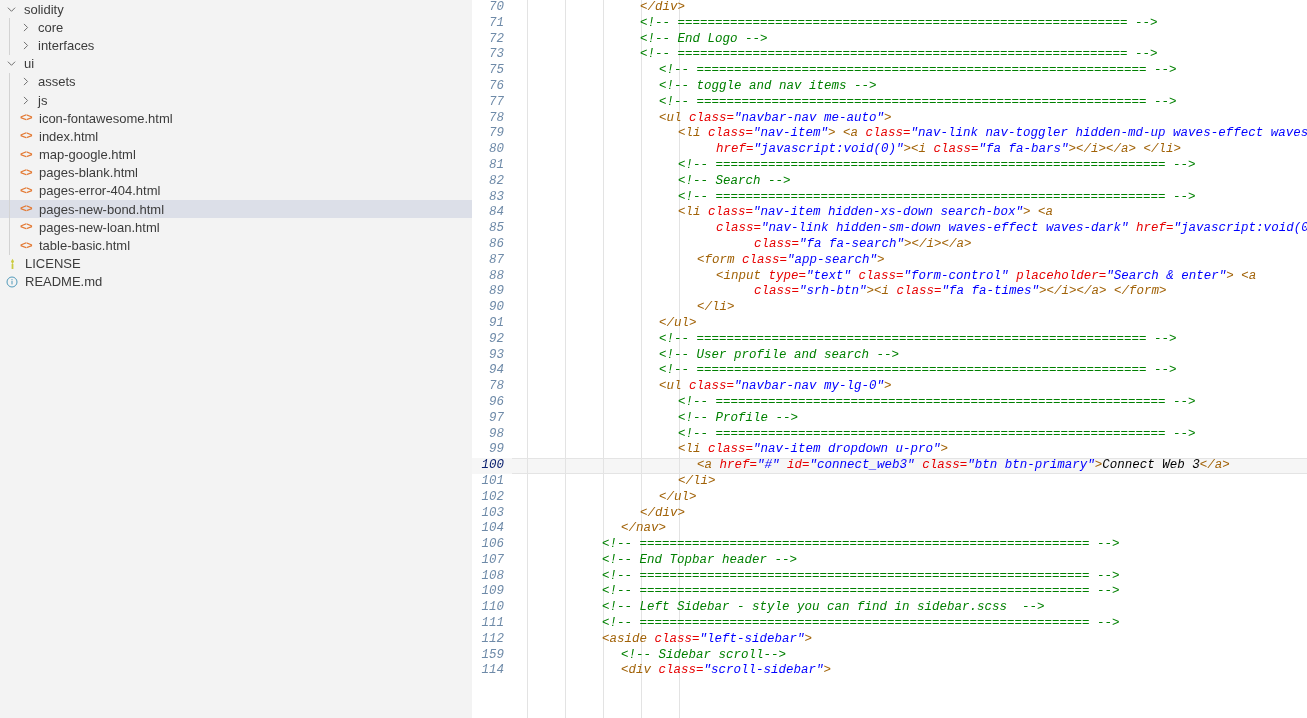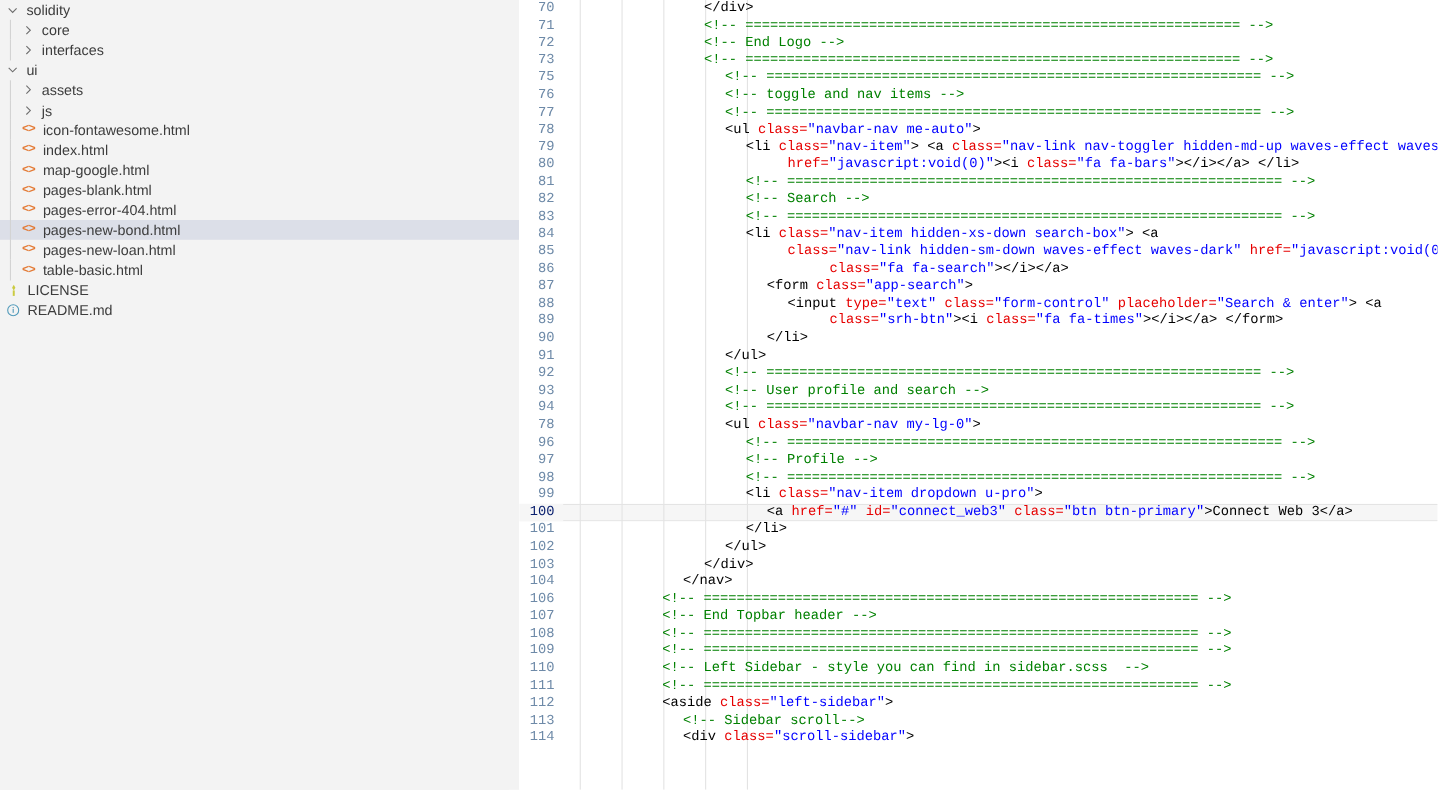--- a/index.html
+++ b/index.html
@@ -44,21 +44,21 @@
     width:16px;flex:0 0 16px;display:flex;align-items:center;justify-content:center;
     margin-right:5px;
   }
   .ficon-html{color:#e37933;font-size:11px;font-family:"Liberation Mono",monospace;font-weight:700;letter-spacing:-0.5px;}
   .ficon-license{color:#cbcb41;font-size:12px;}
   .ficon-md{color:#519aba;font-size:12px;}
   .tree-label{color:#3c3c3c;}
 
   
   #editor{
-    flex:1 1 auto;height:718px;position:relative;background:#ffffff;overflow:hidden;
+    flex:1 1 auto;height:718px;position:relative;background:#ffffff;overflow:hidden;font-style:italic;
   }
   #code-scroll{position:absolute;inset:0;overflow:hidden;}
   .code-line{
     height:15.8px;line-height:15.8px;
     display:flex;align-items:center;
     font-family:"Liberation Mono","DejaVu Sans Mono",monospace;
     font-size:12.5px;
     white-space:pre;
     position:relative;
   }
@@ -78,21 +78,21 @@
     user-select:none;
   }
   .codewrap{position:relative;flex:1 1 auto;height:15.8px;}
   .codetext{position:relative;height:15.8px;line-height:15.8px;z-index:2;display:block;}
 
   
   #guides{position:absolute;top:0;left:0;width:100%;height:718px;pointer-events:none;z-index:1;}
   #guides i{position:absolute;top:0;width:1px;height:718px;background:#e3e3e3;display:block;}
 
   
-  .t-tag{color:#000000;}
+  .t-tag{color:#a16207;}
   .t-attr{color:#e60000;}
   .t-val{color:#0000ff;}
   .t-cmt{color:#008000;}
   .t-txt{color:#000000;}
 </style>
 </head>
 <body>
 
 <div id="app">
 
@@ -277,18 +277,18 @@
         <div class="code-line"><span class="lnum">102</span><div class="codewrap"><span class="codetext" style="padding-left: 147px;"><span class="t-tag">&lt;/ul&gt;</span></span></div></div>
         <div class="code-line"><span class="lnum">103</span><div class="codewrap"><span class="codetext" style="padding-left: 128px;"><span class="t-tag">&lt;/div&gt;</span></span></div></div>
         <div class="code-line"><span class="lnum">104</span><div class="codewrap"><span class="codetext" style="padding-left: 109px;"><span class="t-tag">&lt;/nav&gt;</span></span></div></div>
         <div class="code-line"><span class="lnum">106</span><div class="codewrap"><span class="codetext" style="padding-left: 90px;"><span class="t-cmt">&lt;!-- ============================================================ --&gt;</span></span></div></div>
         <div class="code-line"><span class="lnum">107</span><div class="codewrap"><span class="codetext" style="padding-left: 90px;"><span class="t-cmt">&lt;!-- End Topbar header --&gt;</span></span></div></div>
         <div class="code-line"><span class="lnum">108</span><div class="codewrap"><span class="codetext" style="padding-left: 90px;"><span class="t-cmt">&lt;!-- ============================================================ --&gt;</span></span></div></div>
         <div class="code-line"><span class="lnum">109</span><div class="codewrap"><span class="codetext" style="padding-left: 90px;"><span class="t-cmt">&lt;!-- ============================================================ --&gt;</span></span></div></div>
         <div class="code-line"><span class="lnum">110</span><div class="codewrap"><span class="codetext" style="padding-left: 90px;"><span class="t-cmt">&lt;!-- Left Sidebar - style you can find in sidebar.scss  --&gt;</span></span></div></div>
         <div class="code-line"><span class="lnum">111</span><div class="codewrap"><span class="codetext" style="padding-left: 90px;"><span class="t-cmt">&lt;!-- ============================================================ --&gt;</span></span></div></div>
         <div class="code-line"><span class="lnum">112</span><div class="codewrap"><span class="codetext" style="padding-left: 90px;"><span class="t-tag">&lt;aside </span><span class="t-attr">class=</span><span class="t-val">"left-sidebar"</span><span class="t-tag">&gt;</span></span></div></div>
-        <div class="code-line"><span class="lnum">113</span><div class="codewrap"><span class="codetext" style="padding-left: 109px;"><span class="t-cmt">&lt;!-- Sidebar scroll--&gt;</span></span></div></div>
+        <div class="code-line"><span class="lnum">159</span><div class="codewrap"><span class="codetext" style="padding-left: 109px;"><span class="t-cmt">&lt;!-- Sidebar scroll--&gt;</span></span></div></div>
         <div class="code-line"><span class="lnum">114</span><div class="codewrap"><span class="codetext" style="padding-left: 109px;"><span class="t-tag">&lt;div </span><span class="t-attr">class=</span><span class="t-val">"scroll-sidebar"</span><span class="t-tag">&gt;</span></span></div></div>
       </div>
   </div>
 
 </div>
 
 </body></html>

